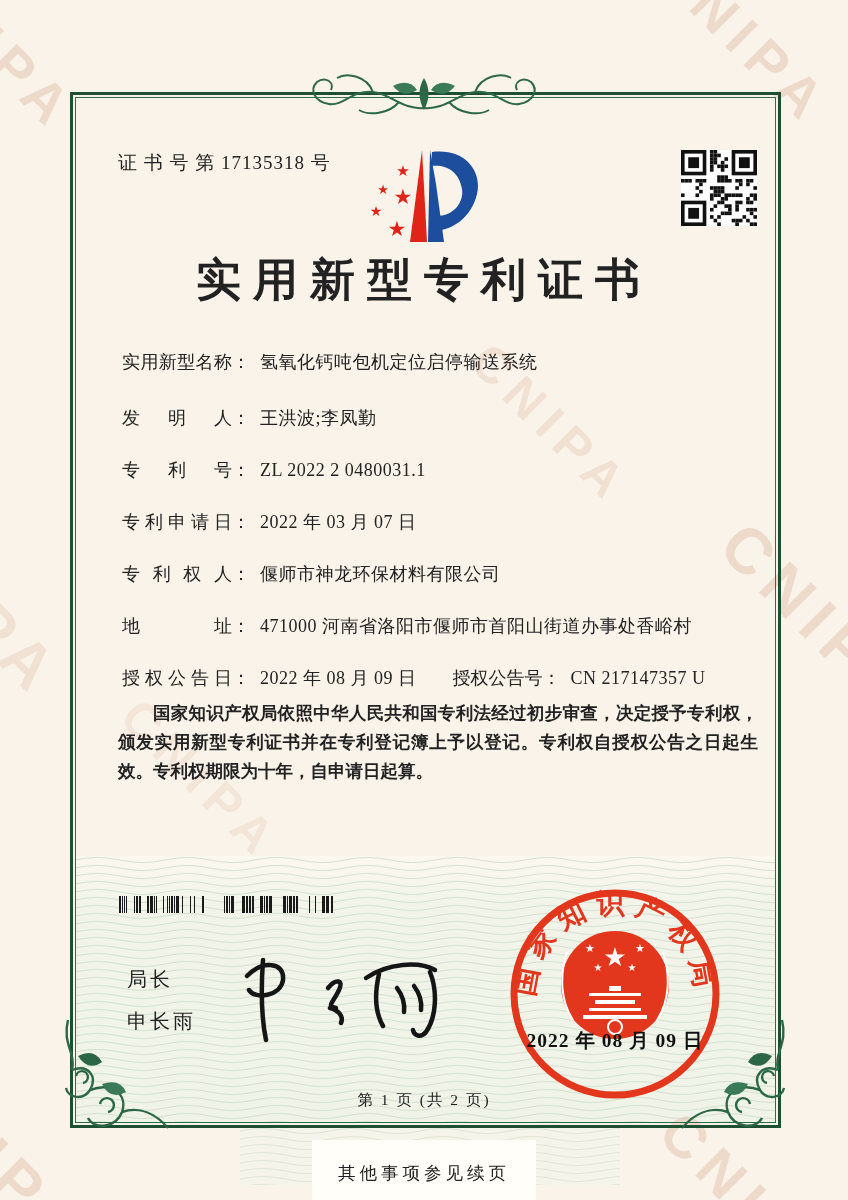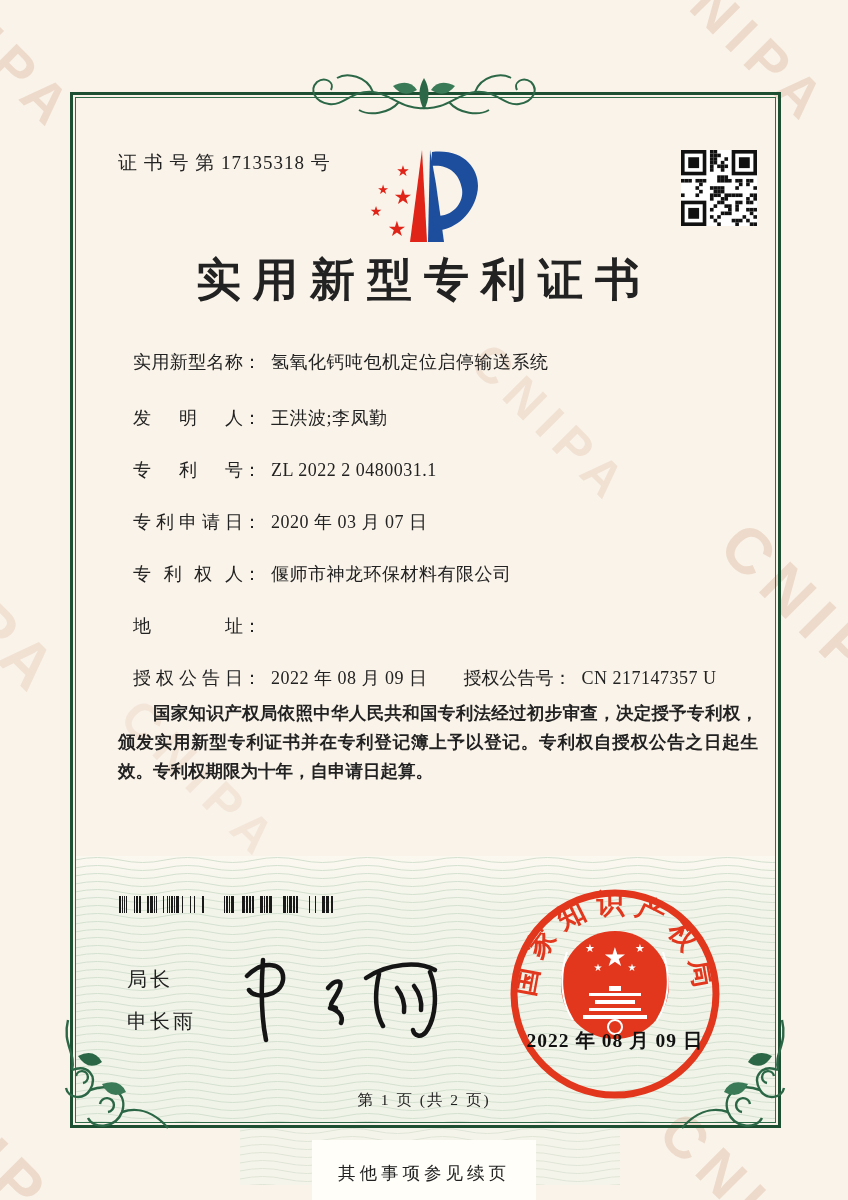--- a/index.html
+++ b/index.html
@@ -35,21 +35,21 @@
   .bl-orn{left:50px;top:1018px;}
   .br-orn{left:678px;top:1018px;transform:scaleX(-1);}
 
   
   .certno{position:absolute;left:118px;top:150px;font-size:19px;letter-spacing:1px;z-index:2;}
   .logo{position:absolute;left:370px;top:146px;z-index:2;}
   .qr{position:absolute;left:681px;top:150px;z-index:2;}
   .title{position:absolute;left:0;top:250px;width:848px;margin:0;text-align:center;
          font-size:45px;font-weight:700;letter-spacing:12px;z-index:2;}
 
-  .fields{position:absolute;left:133px;top:350px;width:628px;font-size:18px;z-index:2;}
+  .fields{position:absolute;left:122px;top:350px;width:628px;font-size:18px;z-index:2;}
   .frow{display:flex;align-items:baseline;height:52px;}
   .frow.first{height:56px;}
   .flabel{display:inline-block;width:110px;text-align:justify;text-align-last:justify;white-space:nowrap;}
   .colon{margin-right:10px;}
   .fvalue{letter-spacing:.5px;white-space:nowrap;}
   .pair2{display:flex;align-items:baseline;margin-left:36px;font-family:Liberation Serif, serif;}
 
   .paras{position:absolute;left:118px;top:699px;width:640px;font-size:17.5px;line-height:29px;
          text-align:justify;z-index:2;}
   .paras p{margin:0;text-indent:2em;font-weight:bold;}
@@ -279,30 +279,31 @@
       <span class="fvalue">王洪波;李凤勤</span>
     </div>
     <div class="frow">
       <span class="flabel">专利号</span>
         <span class="colon">：</span>
       <span class="fvalue">ZL 2022 2 0480031.1</span>
     </div>
     <div class="frow">
       <span class="flabel">专利申请日</span>
         <span class="colon">：</span>
-      <span class="fvalue">2020 年 03 月 07 日</span>
+      <span class="fvalue">2022 年 03 月 07 日</span>
     </div>
     <div class="frow">
       <span class="flabel">专利权人</span>
         <span class="colon">：</span>
       <span class="fvalue">偃师市神龙环保材料有限公司</span>
     </div>
     <div class="frow">
       <span class="flabel">地址</span>
         <span class="colon">：</span>
+      <span class="fvalue">471000  河南省洛阳市偃师市首阳山街道办事处香峪村</span>
     </div>
     <div class="frow">
       <span class="flabel">授权公告日</span>
         <span class="colon">：</span>
       <span class="fvalue">2022 年 08 月 09 日</span>
       <span class="pair2">
         <span>授权公告号</span>
           <span class="colon">：</span>
         <span class="fvalue">CN 217147357 U</span>
       </span>

